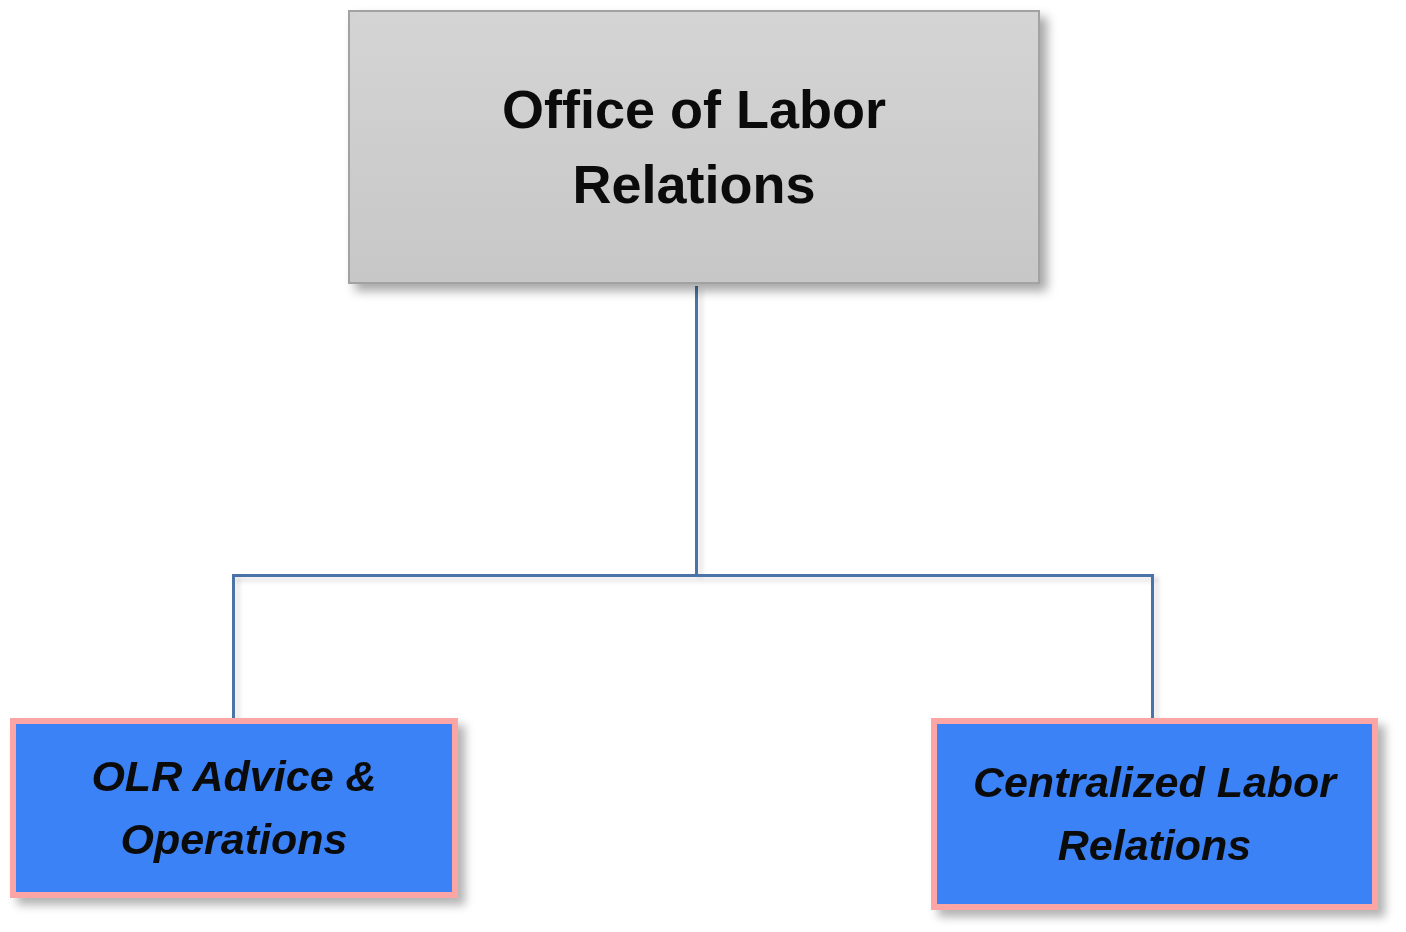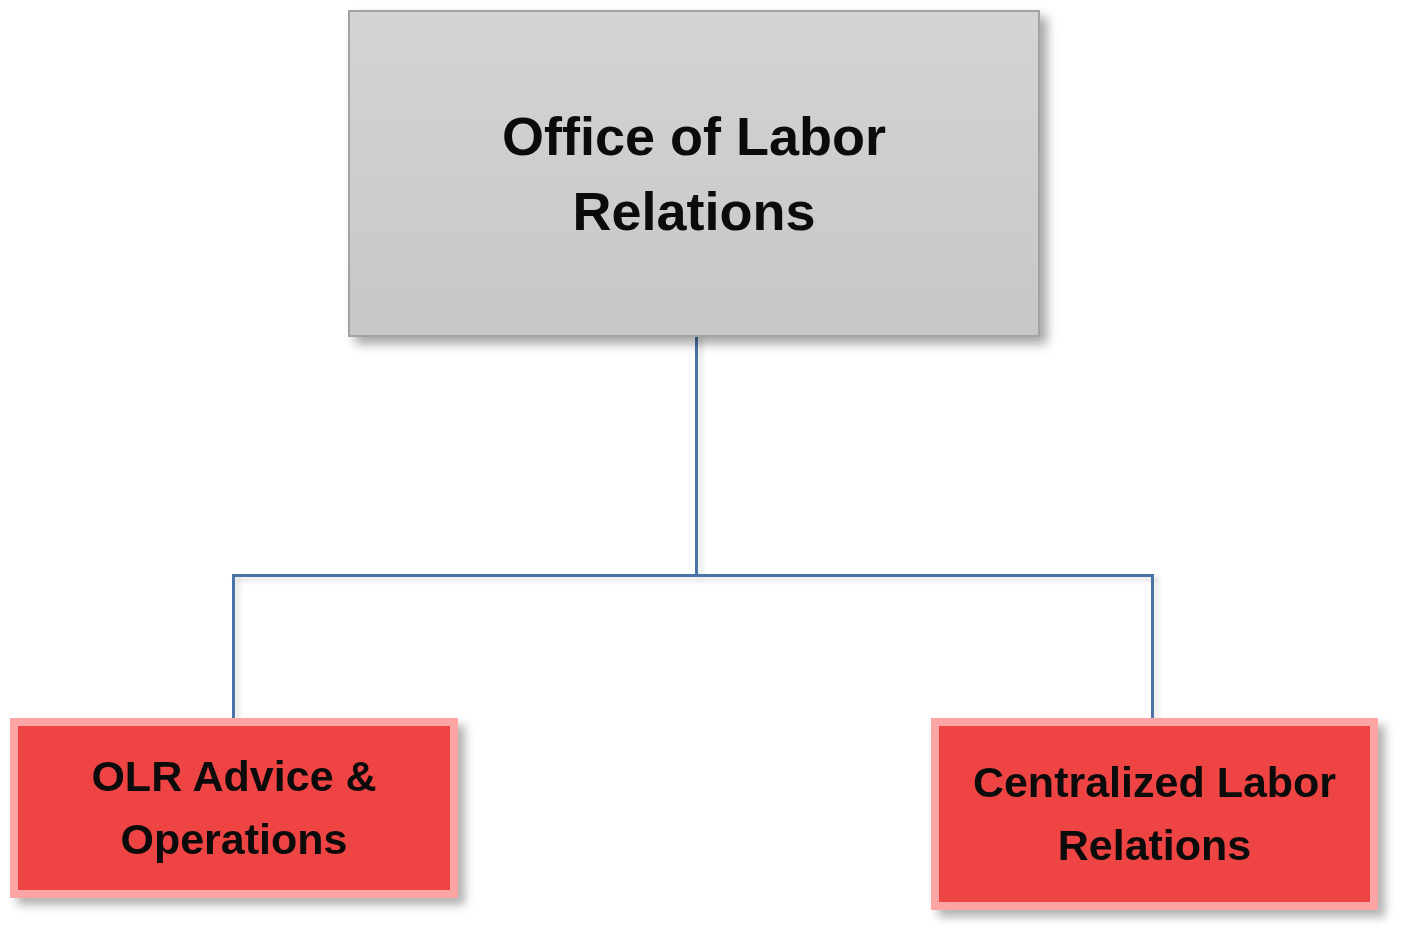--- a/index.html
+++ b/index.html
@@ -25,33 +25,34 @@
   }
   .node-label {
     white-space: pre-line;
     font-weight: bold;
     color: #0b0b0b;
   }
   .root-node {
     left: 348px;
     top: 10px;
     width: 692px;
-    height: 327px;
+    height: 274px;
     background: linear-gradient(180deg, #d4d4d4 0%, #cdcdcd 55%, #c7c7c7 100%);
     border: 2px solid #a2a2a2;
     box-shadow: 7px 7px 10px rgba(0,0,0,0.35);
   }
   .root-node .node-label {
     font-size: 54px;
     line-height: 75px;
   }
   .child-node {
-    background: #ef4444;
-    border: 8px solid #fca5a5;
+    background: #3b82f6;
+    border: 6px solid #fca5a5;
     box-shadow: 7px 7px 9px rgba(0,0,0,0.30);
+    font-style: italic;
   }
   .child-node .node-label {
     font-size: 43px;
     line-height: 63px;
   }
   .child-left {
     left: 10px;
     top: 718px;
     width: 448px;
     height: 180px;

